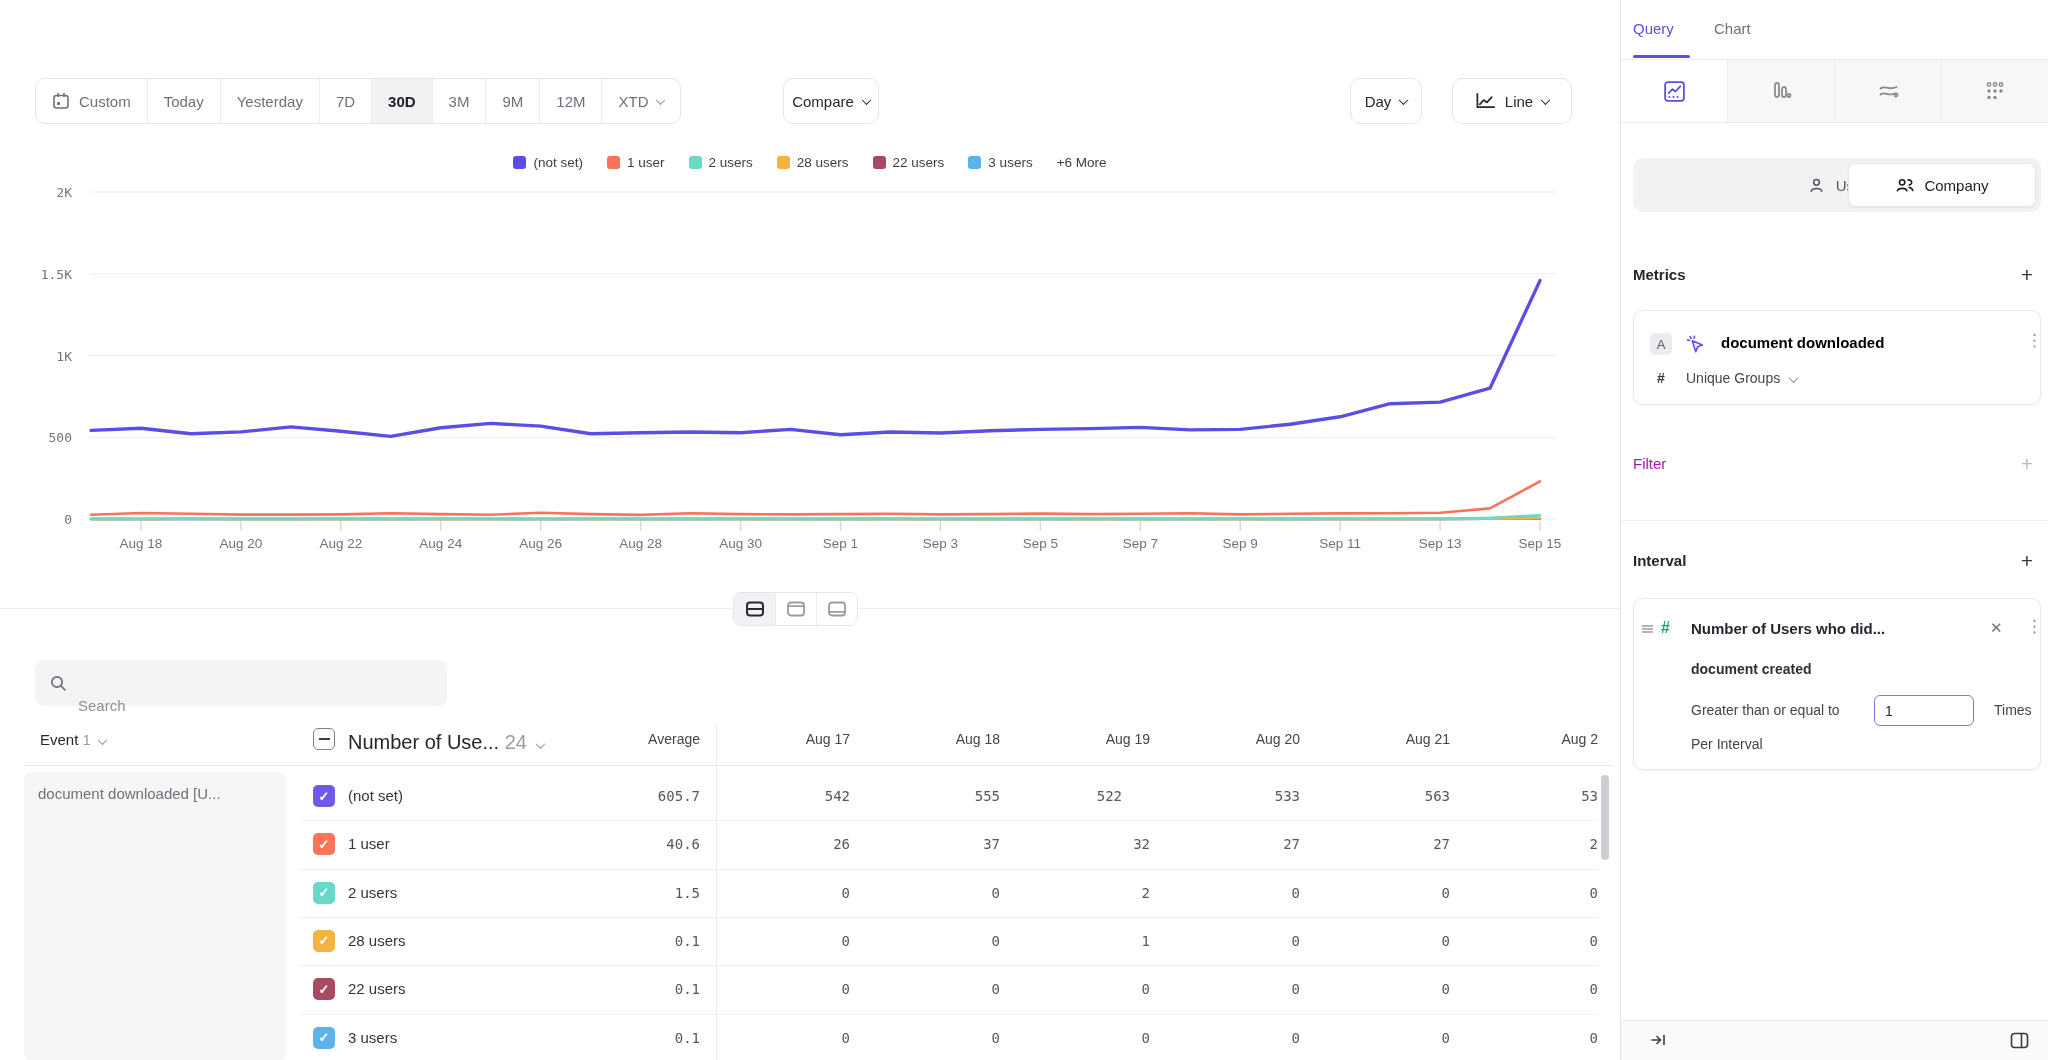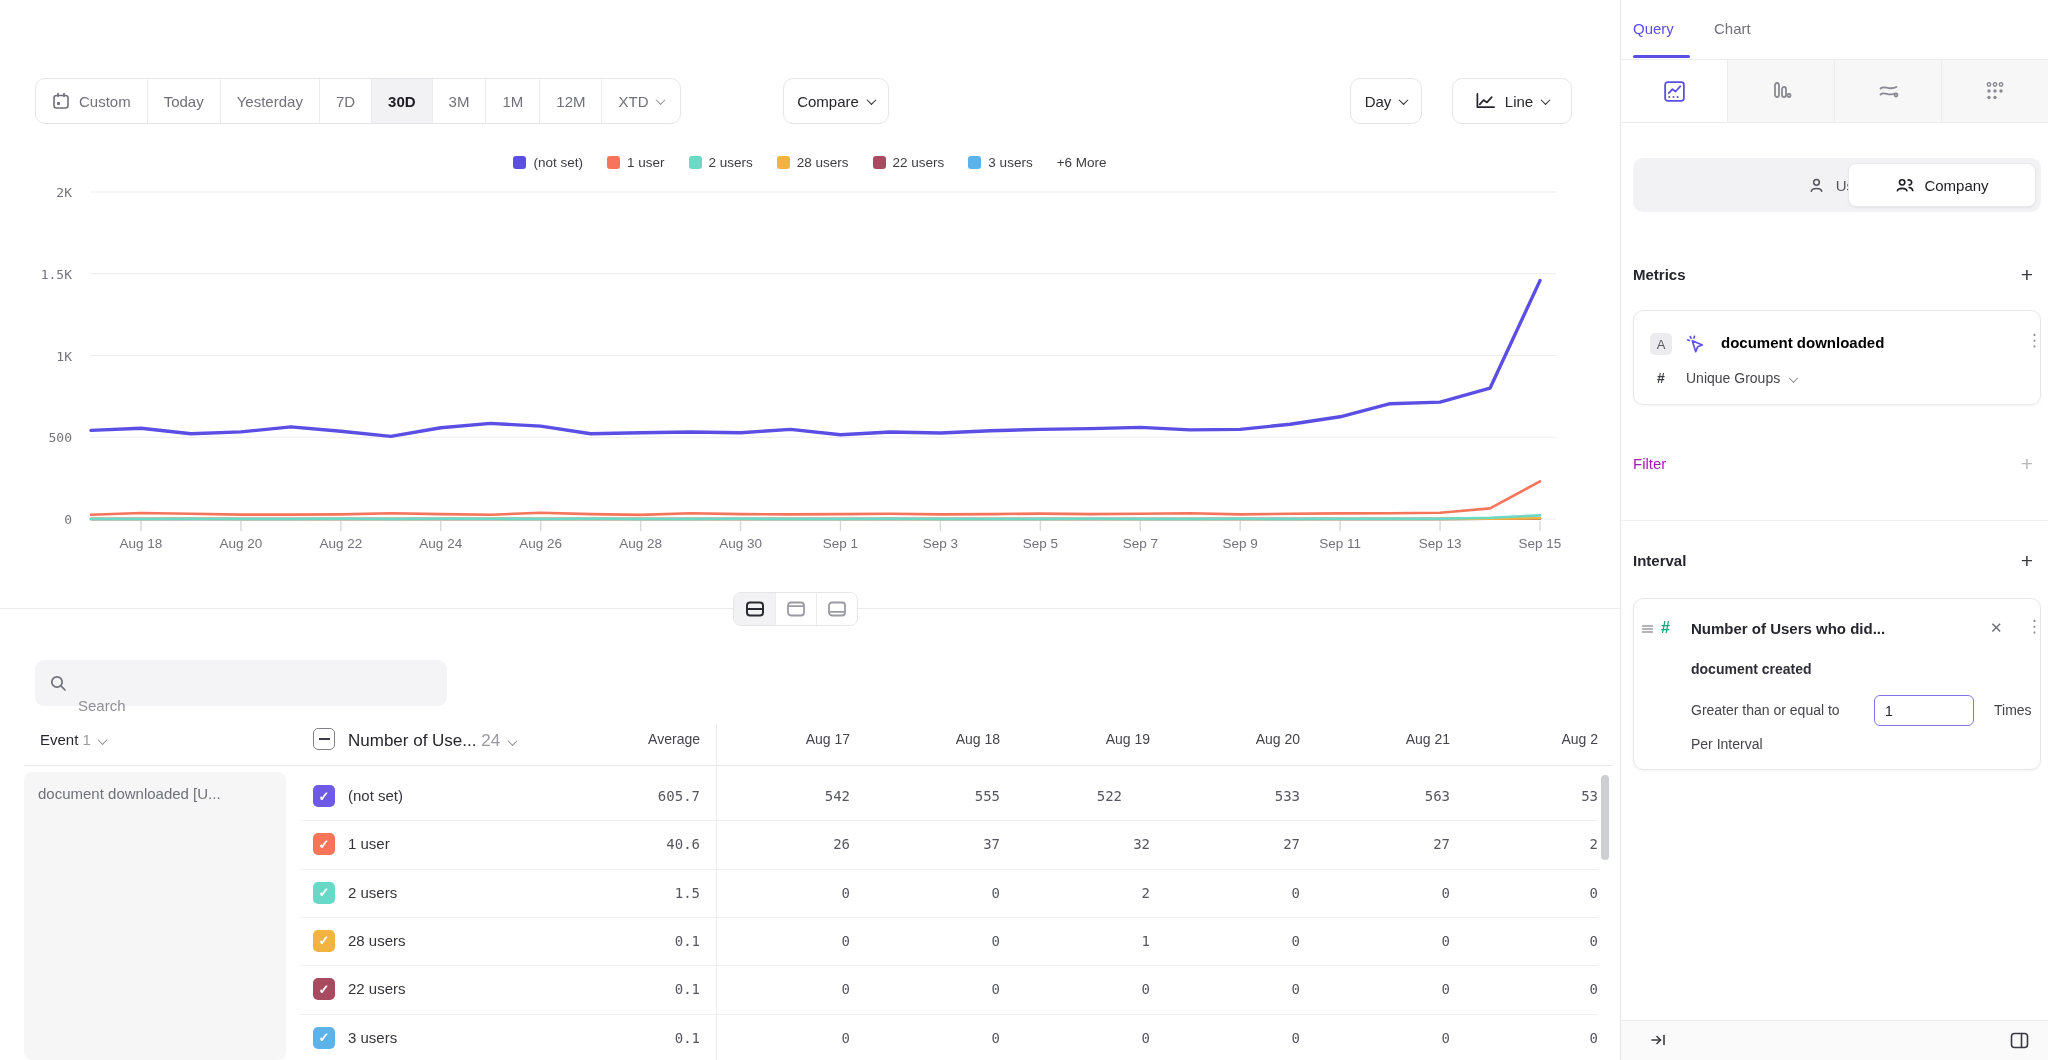--- a/index.html
+++ b/index.html
@@ -127,32 +127,32 @@
       <div class="seg">
         <span>7D</span>
       </div>
       <div class="seg active">
         <span>30D</span>
       </div>
       <div class="seg">
         <span>3M</span>
       </div>
       <div class="seg">
-        <span>1M</span>
+        <span>9M</span>
       </div>
       <div class="seg">
         <span>12M</span>
       </div>
       <div class="seg">
         <span>XTD</span>
         <span class="chev chev-gray"></span>
       </div>
     </div>
 
-  <button class="btn" style="left:783px;width:106px;">
+  <button class="btn" style="left:783px;width:96px;">
     <span>Compare</span>
     <span class="chev chev-dark"></span>
   </button>
 
   <button class="btn" style="left:1350px;width:72px;">
     <span>Day</span>
     <span class="chev chev-dark"></span>
   </button>
 
   <button class="btn" style="left:1452px;width:120px;">
@@ -285,21 +285,21 @@
 
   <div class="th-sans" style="left:40px;top:731px;font-size:15px;color:#26262e;font-weight:500;cursor:pointer;">
     <span>Event</span>
     <span style="color:#9a9aa2;font-weight:400;">1</span>
     <span class="chev chev-gray" style="margin-left:4px;"></span>
   </div>
 
   <div class="cbox" style="left:313px;top:728px;background:#fff;border:1.5px solid #80808a;">
     <span style="display:block;width:11px;height:2px;background:#3c3c44;"></span>
   </div>
-  <div class="th-sans" style="left:348px;top:731px;font-size:17px;color:#26262e;font-weight:500;cursor:pointer;">
+  <div class="th-sans" style="left:348px;top:731px;font-size:20px;color:#26262e;font-weight:500;cursor:pointer;">
     <span>Number of Use...</span>
     <span style="color:#9a9aa2;font-weight:400;">24</span>
     <span class="chev chev-gray" style="margin-left:4px;"></span>
   </div>
 
   <div id="value-headers">
       <div class="col-head" style="left: 570px; top: 731px; font-weight: 500;">Average</div>
       <div class="col-head" style="left: 720px; top: 731px;">Aug 17</div>
       <div class="col-head" style="left: 870px; top: 731px;">Aug 18</div>
       <div class="col-head" style="left: 1020px; top: 731px;">Aug 19</div>

